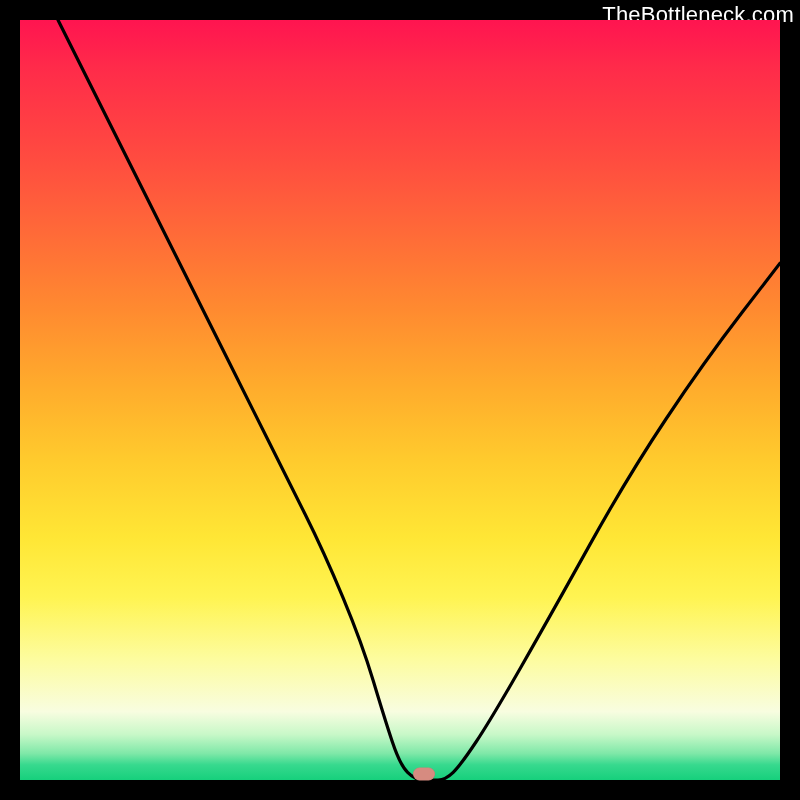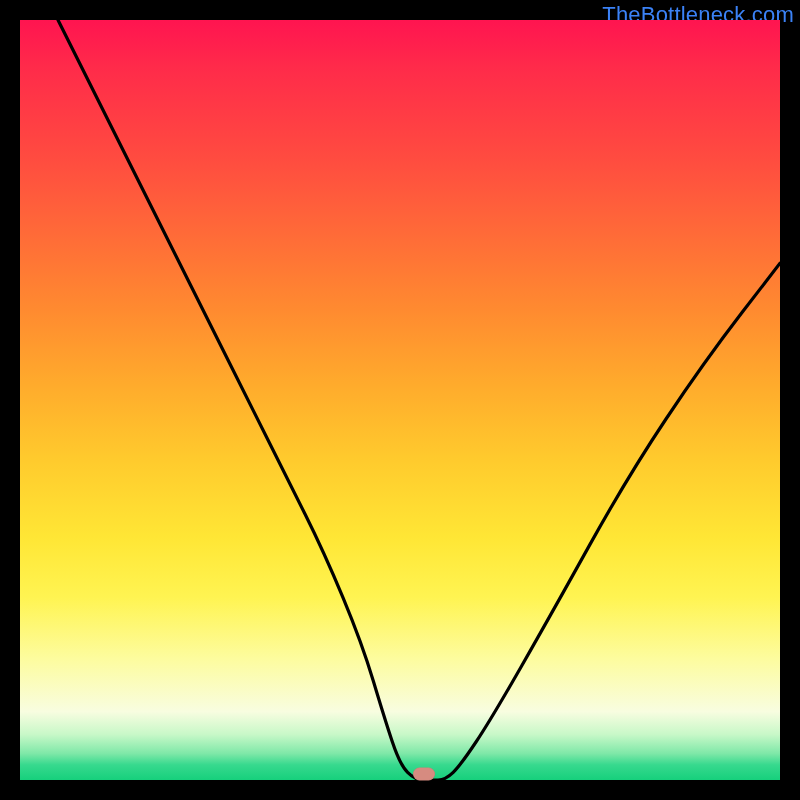--- a/index.html
+++ b/index.html
@@ -40,21 +40,21 @@
       #c8f8c8 94%,
       #7fe8a8 96.5%,
       #37d98e 98%,
       #16d07c 100%
     );
   }
   .watermark {
     position: absolute;
     top: 2px;
     right: 6px;
-    color: #3b82f6;
+    color: #ffffff;
     font-size: 22px;
     letter-spacing: 0.2px;
     user-select: none;
   }
   .curve {
     position: absolute;
     left: 0;
     top: 0;
     width: 760px;
     height: 760px;

